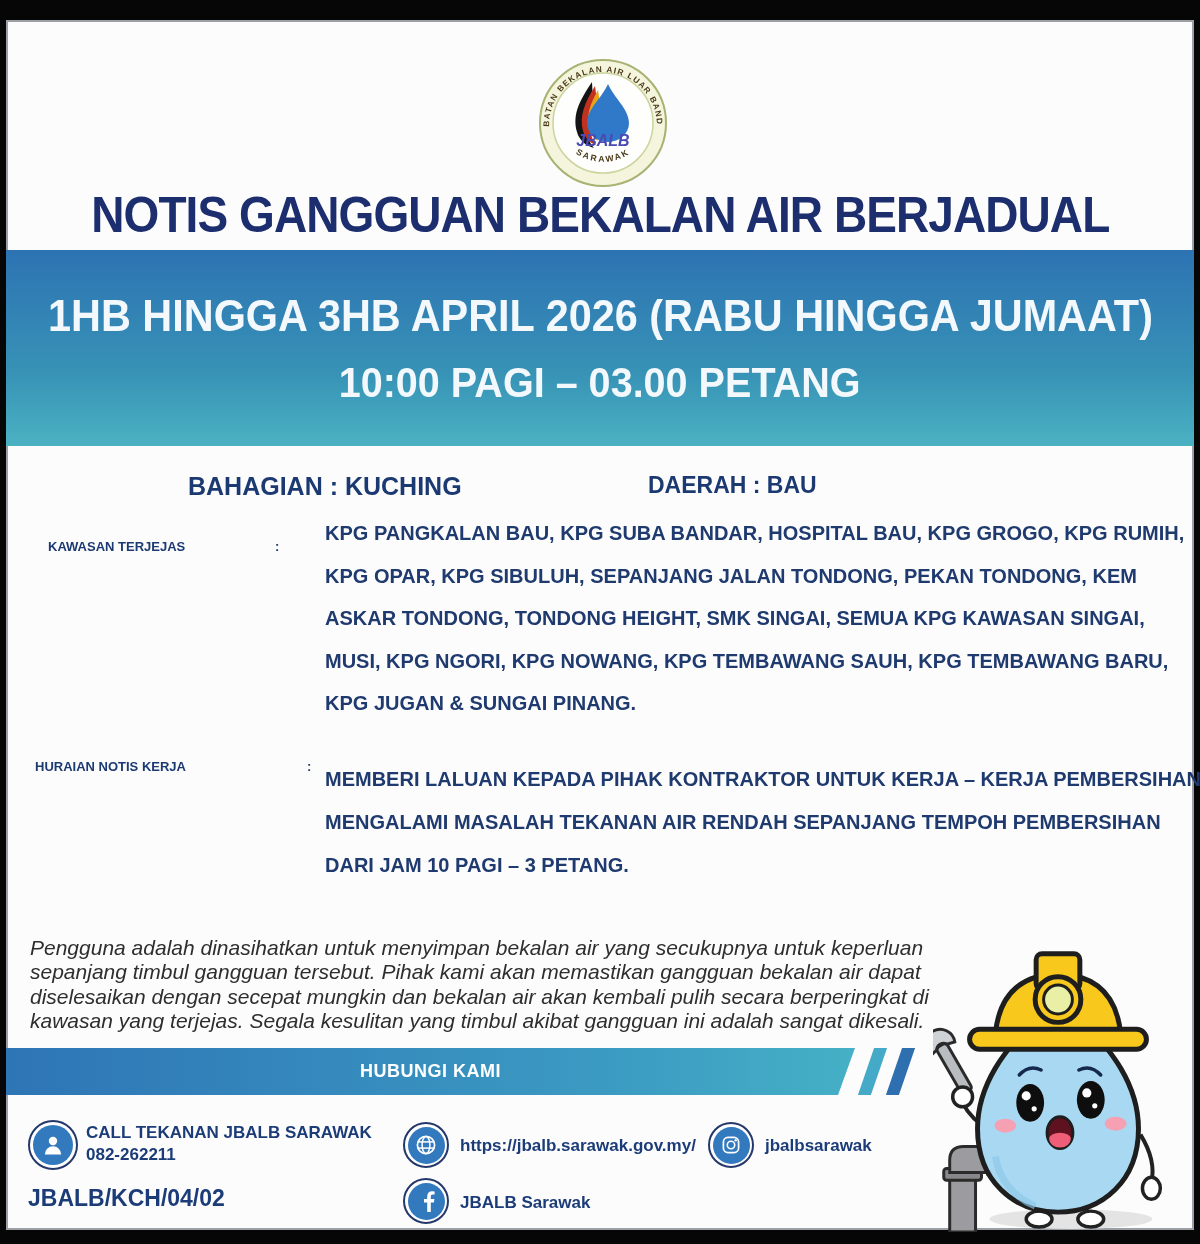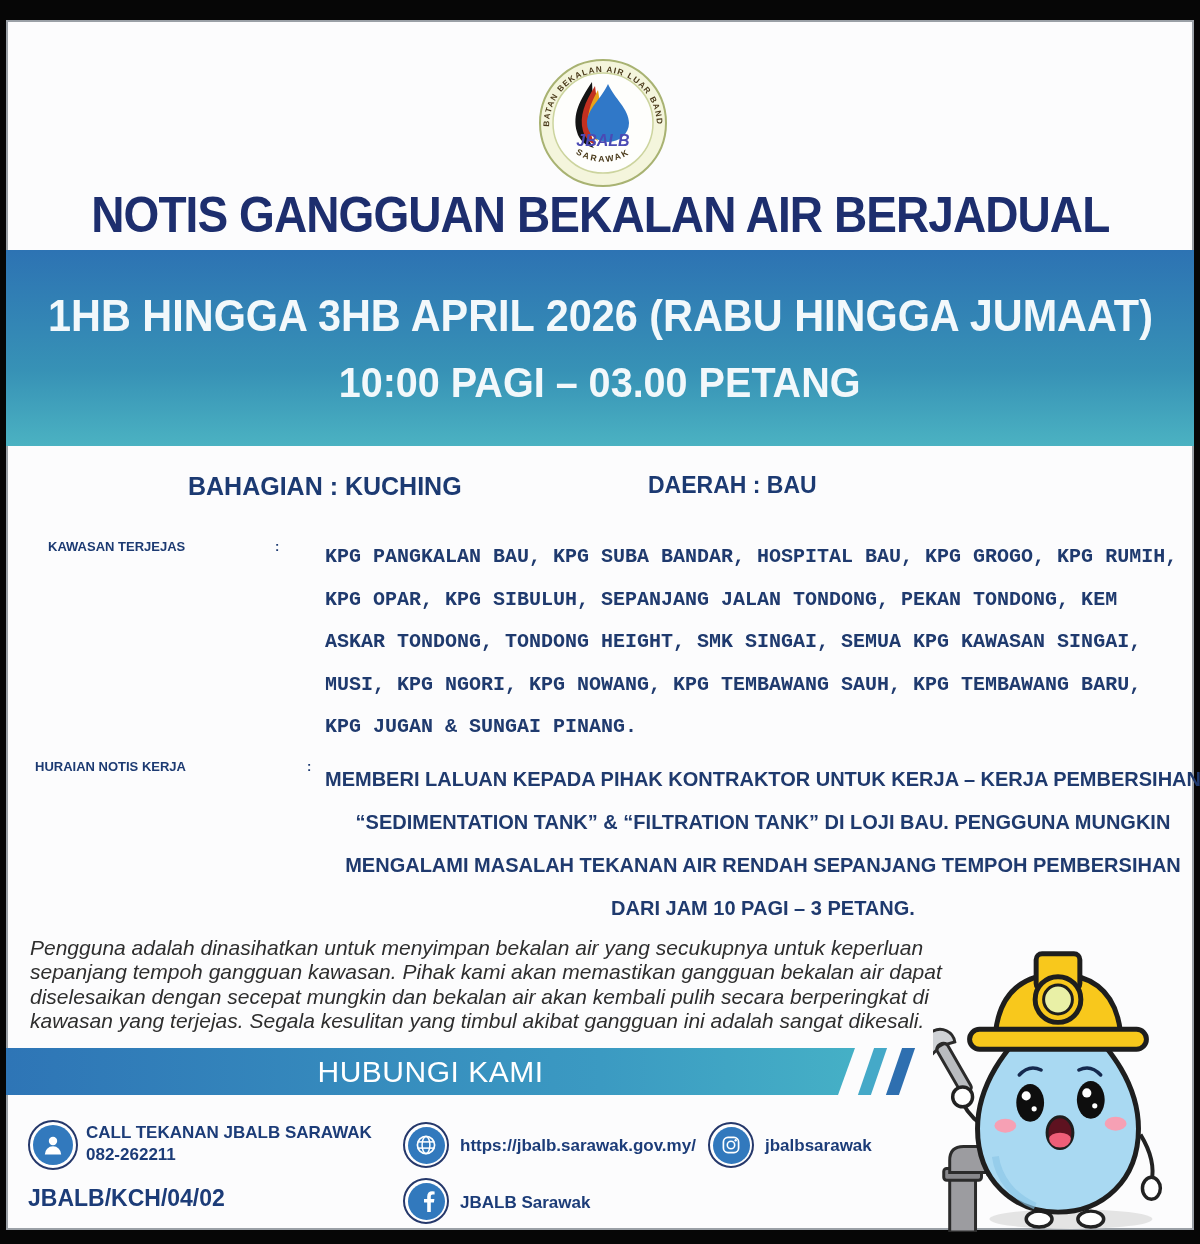--- a/index.html
+++ b/index.html
@@ -34,35 +34,35 @@
   .banner .l2{font-size:43px;font-weight:bold;color:#f2f8fb;}
 
   
   .region-b{left:180px;top:450px;font-size:25px;}
   .region-d{left:640px;top:450px;font-size:23px;}
 
   
   .sec-label{font-size:13px;font-weight:bold;color:#1c3a72;white-space:nowrap;}
   .lines{font-size:20px;font-weight:bold;color:#1f3a6e;}
   .lines div{white-space:nowrap;}
-  .kaw-lines{left:317px;top:514px;line-height:42.6px;font-family:Liberation Mono, monospace;}
-  .hur-lines{left:317px;top:736px;line-height:43px;text-align:center;}
+  .kaw-lines{left:317px;top:490px;line-height:42.6px;}
+  .hur-lines{left:317px;top:736px;line-height:43px;}
 
   
   .advisory{left:22px;top:914px;font-size:21px;font-style:italic;color:#2e2e2e;line-height:24.4px;}
   .advisory div{white-space:nowrap;}
 
   
   .hubungi{
     left:-2px;top:1026px;width:849px;height:47px;
     background:linear-gradient(90deg,#2e75b6 0%,#3b9ac2 70%,#45b0c6 100%);
     clip-path:polygon(0 0,100% 0,calc(100% - 17px) 100%,0 100%);
     display:flex;align-items:center;justify-content:center;
   }
-  .hubungi span{font-size:30px;font-weight:normal;color:#ffffff;letter-spacing:.5px;}
+  .hubungi span{font-size:18px;font-weight:bold;color:#ffffff;letter-spacing:.5px;}
   .stripe{top:1026px;width:13px;height:47px;transform:skewX(-19deg);}
   .stripe.s1{left:858px;background:#45a9c8;}
   .stripe.s2{left:886px;background:#2e6fb0;}
 
   
   .badge{
     border-radius:50%;border:2px solid #25386b;background:#ffffff;
     display:flex;align-items:center;justify-content:center;box-sizing:border-box;
   }
   .badge .core{
@@ -122,28 +122,27 @@
       <div>KPG OPAR, KPG SIBULUH, SEPANJANG JALAN TONDONG, PEKAN TONDONG, KEM</div>
       <div>ASKAR TONDONG, TONDONG HEIGHT, SMK SINGAI, SEMUA KPG KAWASAN SINGAI,</div>
       <div>MUSI, KPG NGORI, KPG NOWANG, KPG TEMBAWANG SAUH, KPG TEMBAWANG BARU,</div>
       <div>KPG JUGAN &amp; SUNGAI PINANG.</div>
     </div>
 
   <div class="abs sec-label" style="left:27px;top:737px;">HURAIAN NOTIS KERJA</div>
   <div class="abs sec-label" style="left:299px;top:737px;">:</div>
   <div class="abs lines hur-lines">
       <div>MEMBERI LALUAN KEPADA PIHAK KONTRAKTOR UNTUK KERJA – KERJA PEMBERSIHAN</div>
-      <div>“SEDIMENTATION TANK” &amp; “FILTRATION TANK” DI LOJI BAU. PENGGUNA MUNGKIN</div>
       <div>MENGALAMI MASALAH TEKANAN AIR RENDAH SEPANJANG TEMPOH PEMBERSIHAN</div>
       <div>DARI JAM 10 PAGI – 3 PETANG.</div>
     </div>
 
   <div class="abs advisory">
       <div>Pengguna adalah dinasihatkan untuk menyimpan bekalan air yang secukupnya untuk keperluan</div>
-      <div>sepanjang tempoh gangguan kawasan. Pihak kami akan memastikan gangguan bekalan air dapat</div>
+      <div>sepanjang timbul gangguan tersebut. Pihak kami akan memastikan gangguan bekalan air dapat</div>
       <div>diselesaikan dengan secepat mungkin dan bekalan air akan kembali pulih secara berperingkat di</div>
       <div>kawasan yang terjejas. Segala kesulitan yang timbul akibat gangguan ini adalah sangat dikesali.</div>
     </div>
 
   <div class="abs hubungi">
     <span>HUBUNGI KAMI</span>
   </div>
   <div class="abs stripe s1"></div>
   <div class="abs stripe s2"></div>
 

